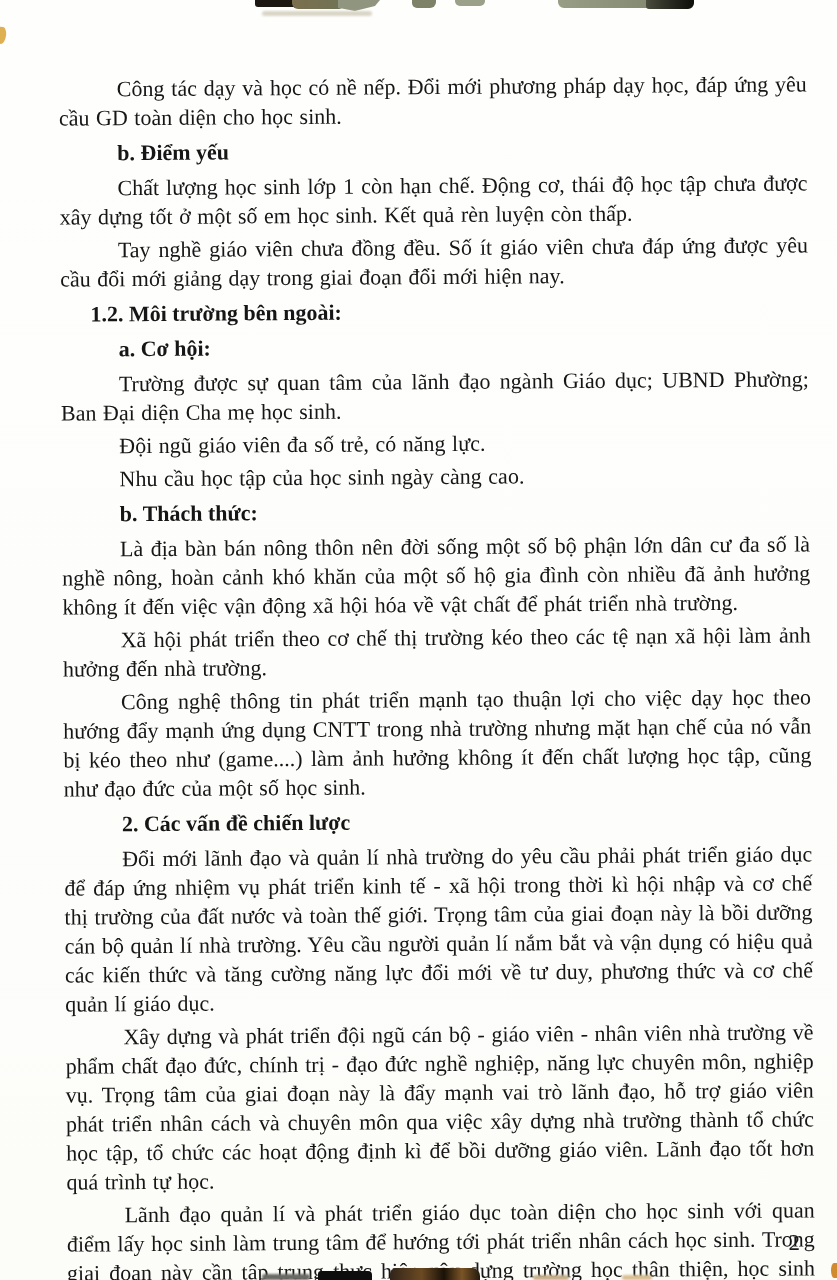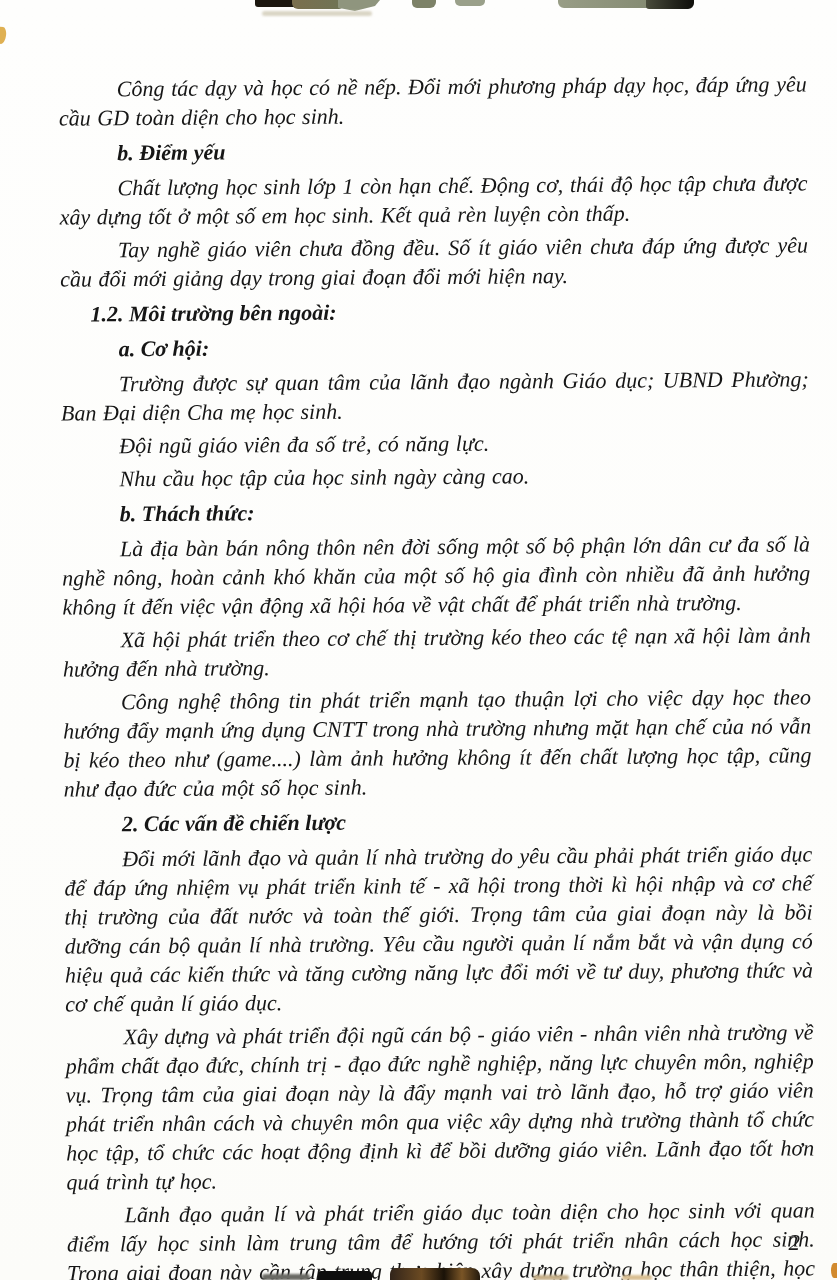--- a/index.html
+++ b/index.html
@@ -5,21 +5,20 @@
   html, body { margin: 0; padding: 0; }
   body {
     width: 837px; height: 1280px;
     background: #ffffff;
     overflow: hidden; position: relative;
     font-family: "Liberation Serif", serif;
   }
   .page {
     position: absolute; inset: 0;
     background: linear-gradient(180deg, #fefefd 0%, #fdfdfb 60%, #fcfcf9 100%);
-    font-style: italic;
   }
   .content {
     position: absolute;
     left: 63px; width: 748px; top: 68px;
     color: #161616;
     font-size: 22px; line-height: 29px;
     transform: rotate(-0.4deg);
     transform-origin: 50% 50%;
   }
   .content p { margin: 4px 0; }

